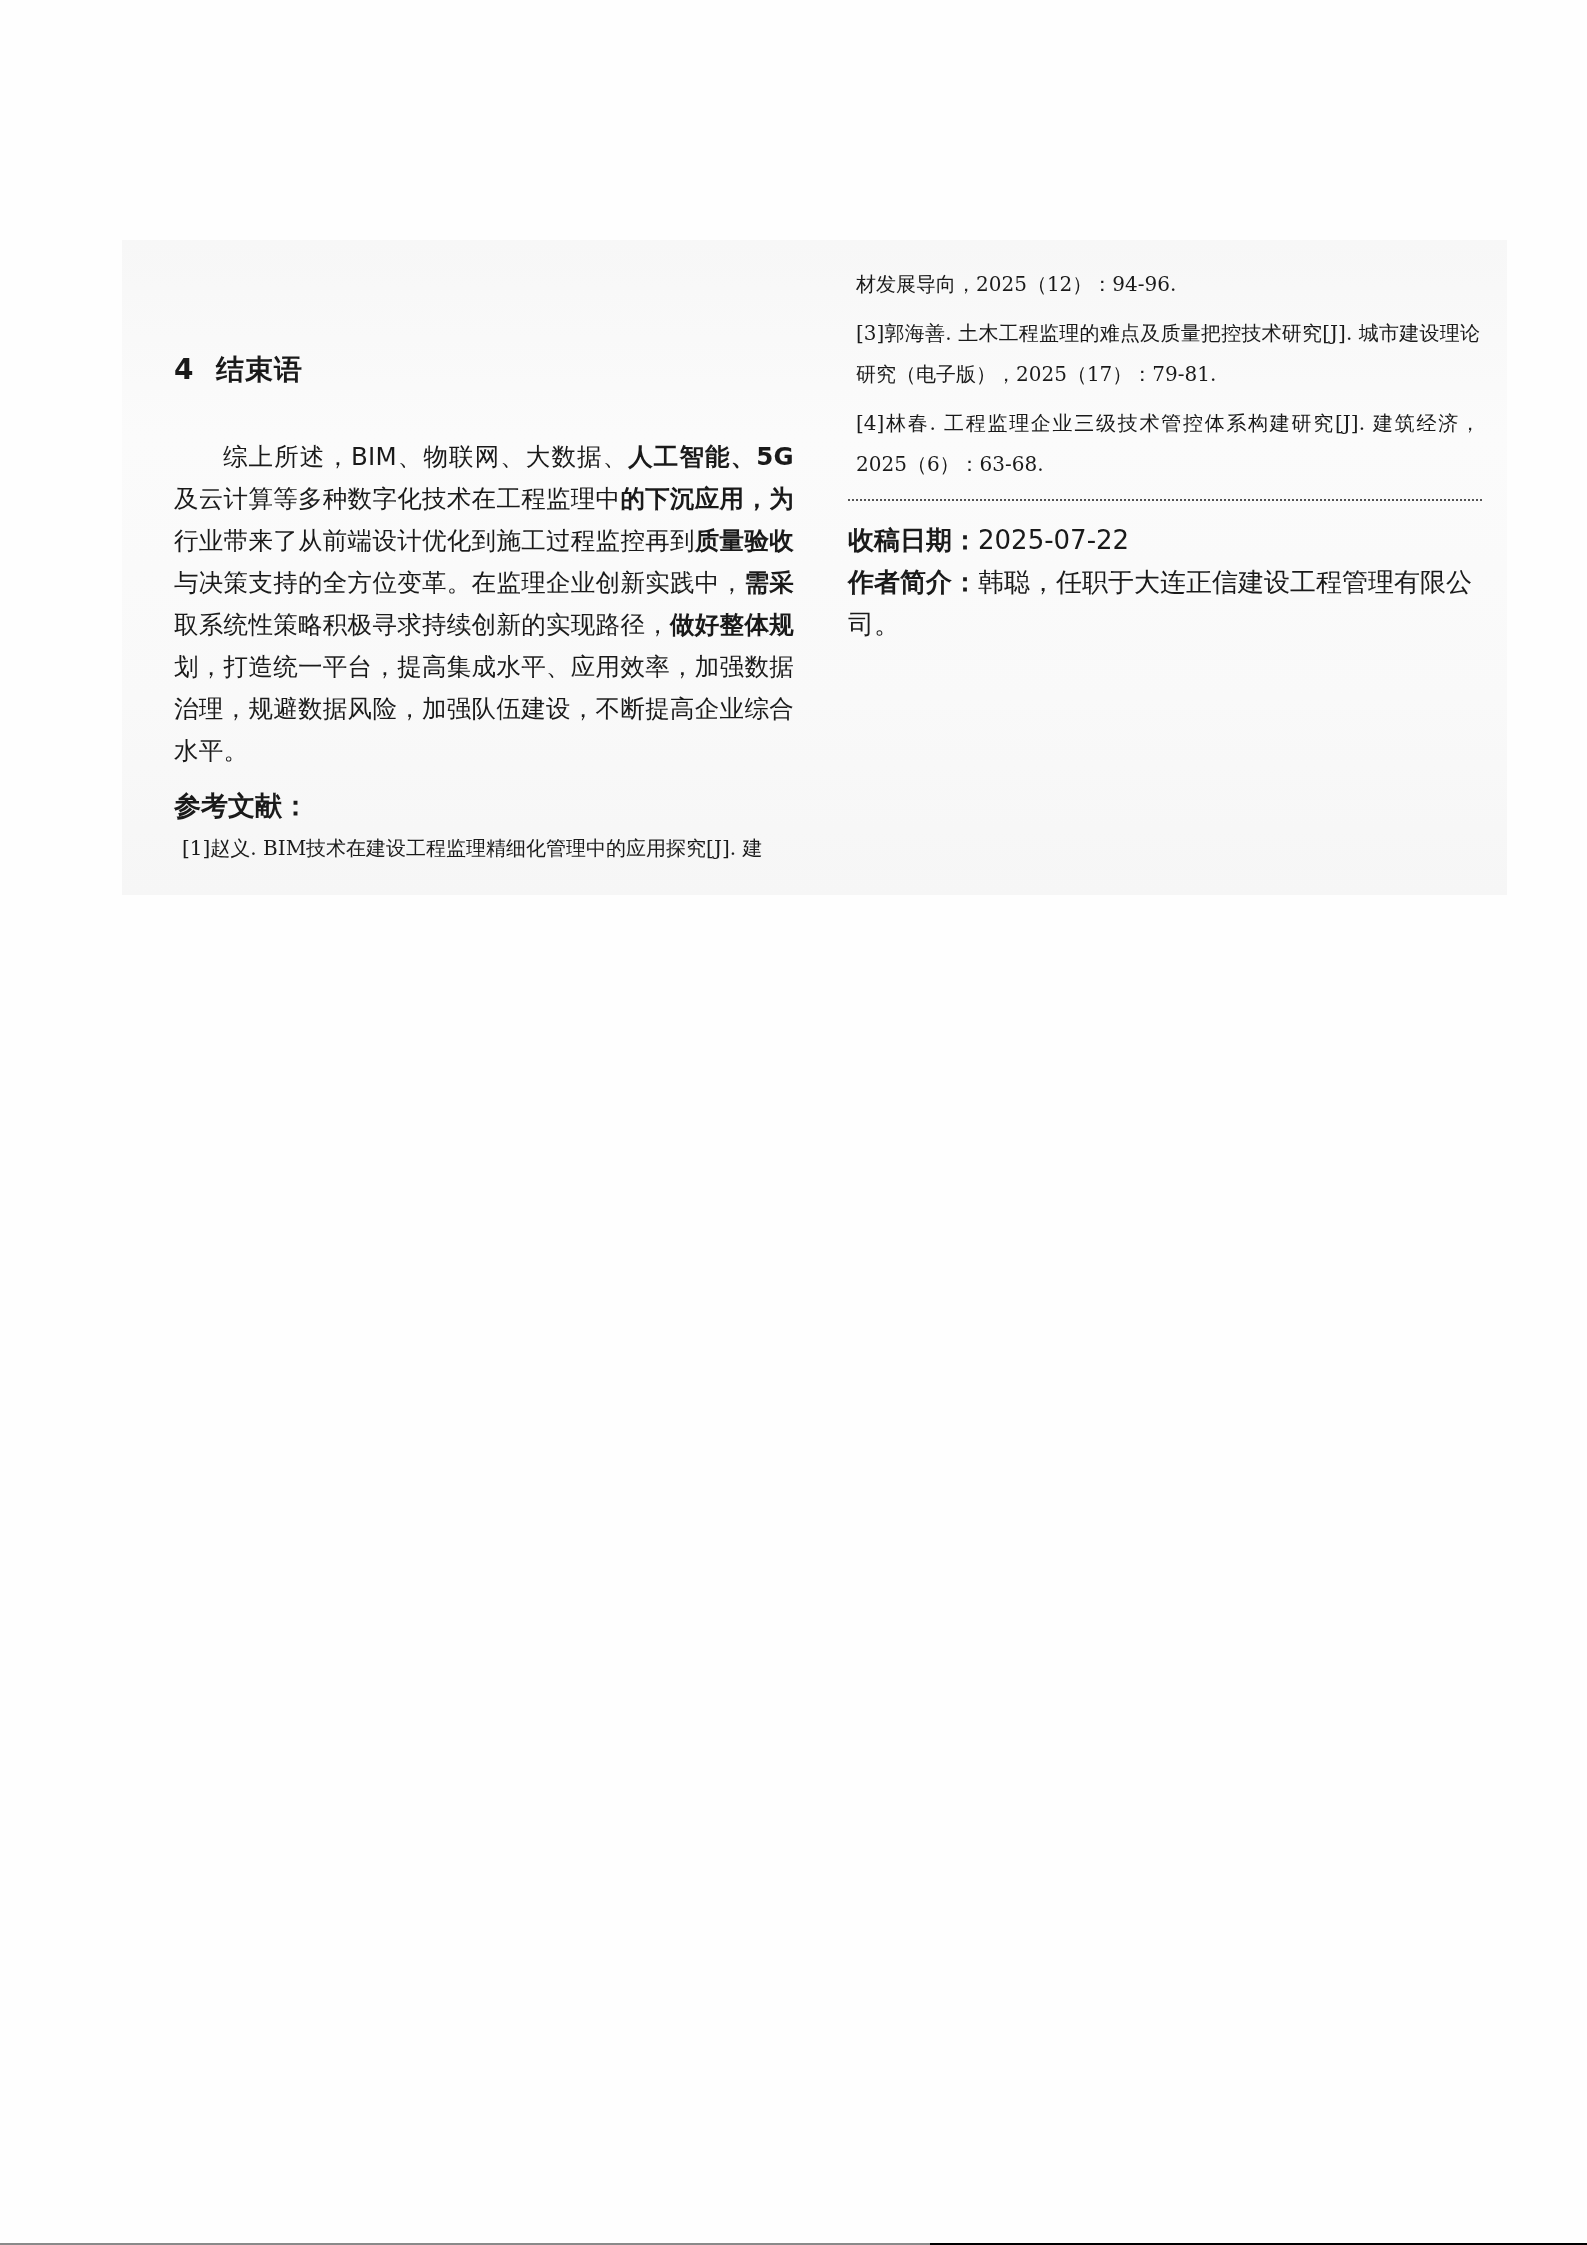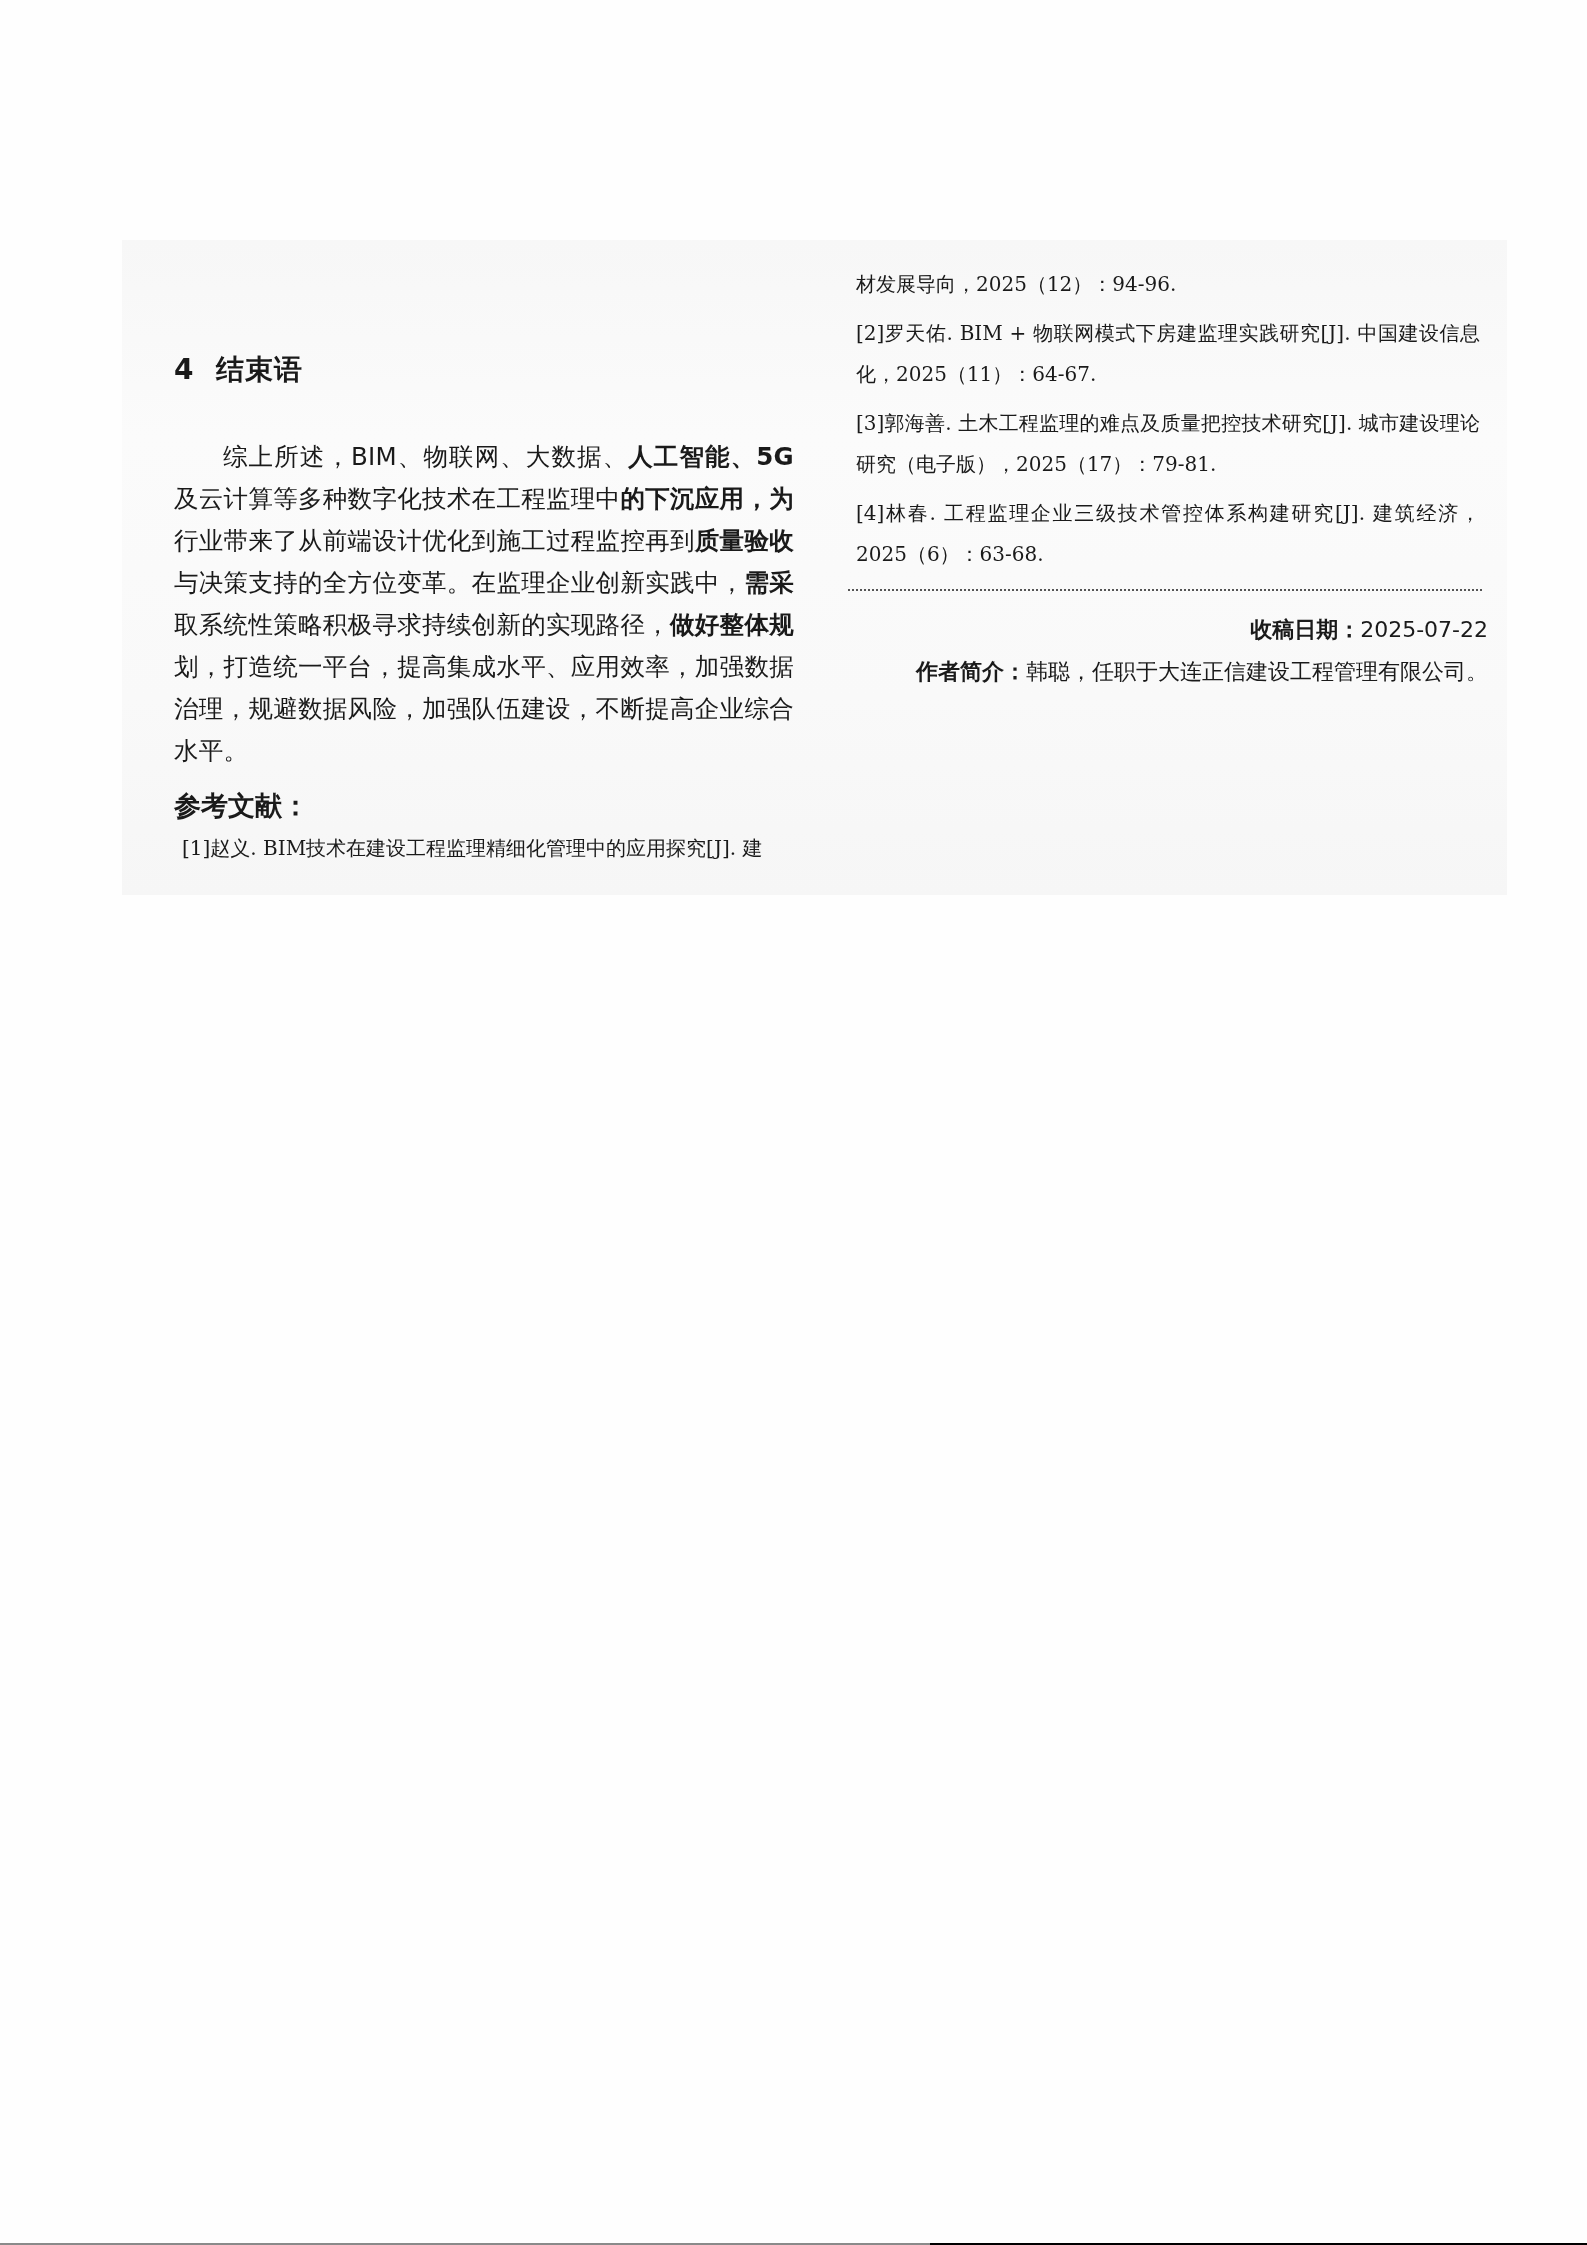--- a/index.html
+++ b/index.html
@@ -28,21 +28,21 @@
   .ref-heading { font-size: 27px; font-weight: bold; margin: 4px 0 0 0; line-height: 36px; }
   .ref {
     font-family: "DejaVu Serif", "Liberation Serif", serif;
     font-size: 20px; line-height: 41px; margin: 8px; text-align: justify;
   }
   .ref.first { margin-top: 4px; }
   .ref.cont { }
   .divider {
     border: none; border-top: 2px dotted #555; margin: 14px 0 18px 0; width: 634px;
   }
-  .meta { font-size: 22px; line-height: 42px; margin: 0; text-align: right; }
+  .meta { font-size: 26px; line-height: 42px; margin: 0; }
   .meta .label { font-weight: bold; }
   .bottom-line-left { position: absolute; left: 0; top: 2243px; width: 930px; height: 2px; background: #8a8a8a; }
   .bottom-line-right { position: absolute; left: 930px; top: 2243px; width: 657px; height: 2px; background: #000; }
 </style>
 </head>
 <body>
 
 <div class="scan"></div>
 
 <div class="col-left">
@@ -51,21 +51,20 @@
   </h2>
   <p class="body-para">
     <span>综上所述，BIM、物联网、大数据、</span><b>人工智能、5G</b><span>及云计算等多种数字化技术在工程监理中</span><b>的下沉应用，为</b><span>行业带来了从前端设计优化到施工过程监控再到</span><b>质量验收</b><span>与决策支持的全方位变革。在监理企业创新实践中，</span><b>需采</b><span>取系统性策略积极寻求持续创新的实现路径，</span><b>做好整体规</b><span>划，打造统一平台，提高集成水平、应用效率，加强数据治理，规避数据风险，加强队伍建设，不断提高企业综合水平。</span>
   </p>
   <p class="ref-heading">参考文献：</p>
   <p class="ref first">[1]赵义. BIM技术在建设工程监理精细化管理中的应用探究[J]. 建</p>
 </div>
 
 <div class="col-right">
   <p class="ref cont">材发展导向，2025（12）：94-96.</p>
-  <p class="ref">[2]罗天佑. BIM + 物联网模式下房建监理实践研究[J]. 中国建设信息化，2025（11）：64-67.</p>
   <p class="ref">[3]郭海善. 土木工程监理的难点及质量把控技术研究[J]. 城市建设理论研究（电子版），2025（17）：79-81.</p>
   <p class="ref">[4]林春. 工程监理企业三级技术管控体系构建研究[J]. 建筑经济，2025（6）：63-68.</p>
   <hr class="divider">
   <p class="meta">
     <span class="label">收稿日期：</span><span>2025-07-22</span>
   </p>
   <p class="meta">
     <span class="label">作者简介：</span><span>韩聪，任职于大连正信建设工程管理有限公司。</span>
   </p>
 </div>

